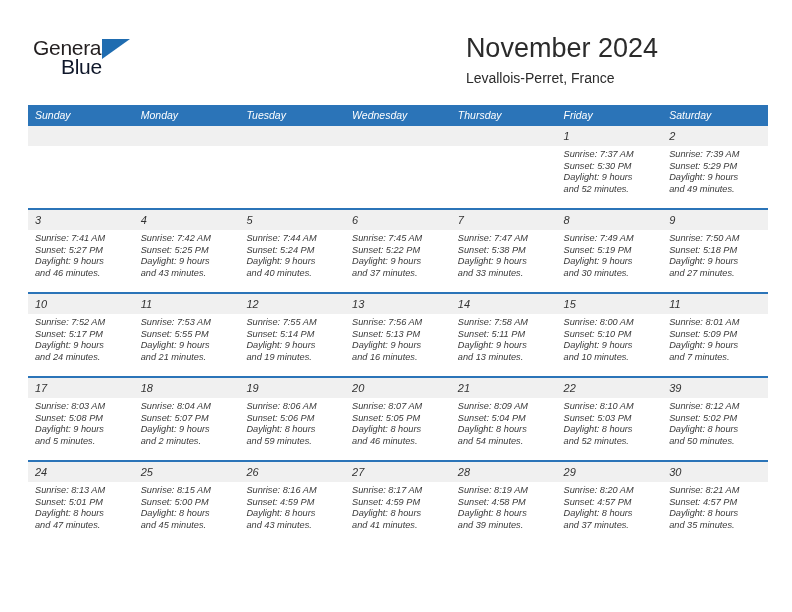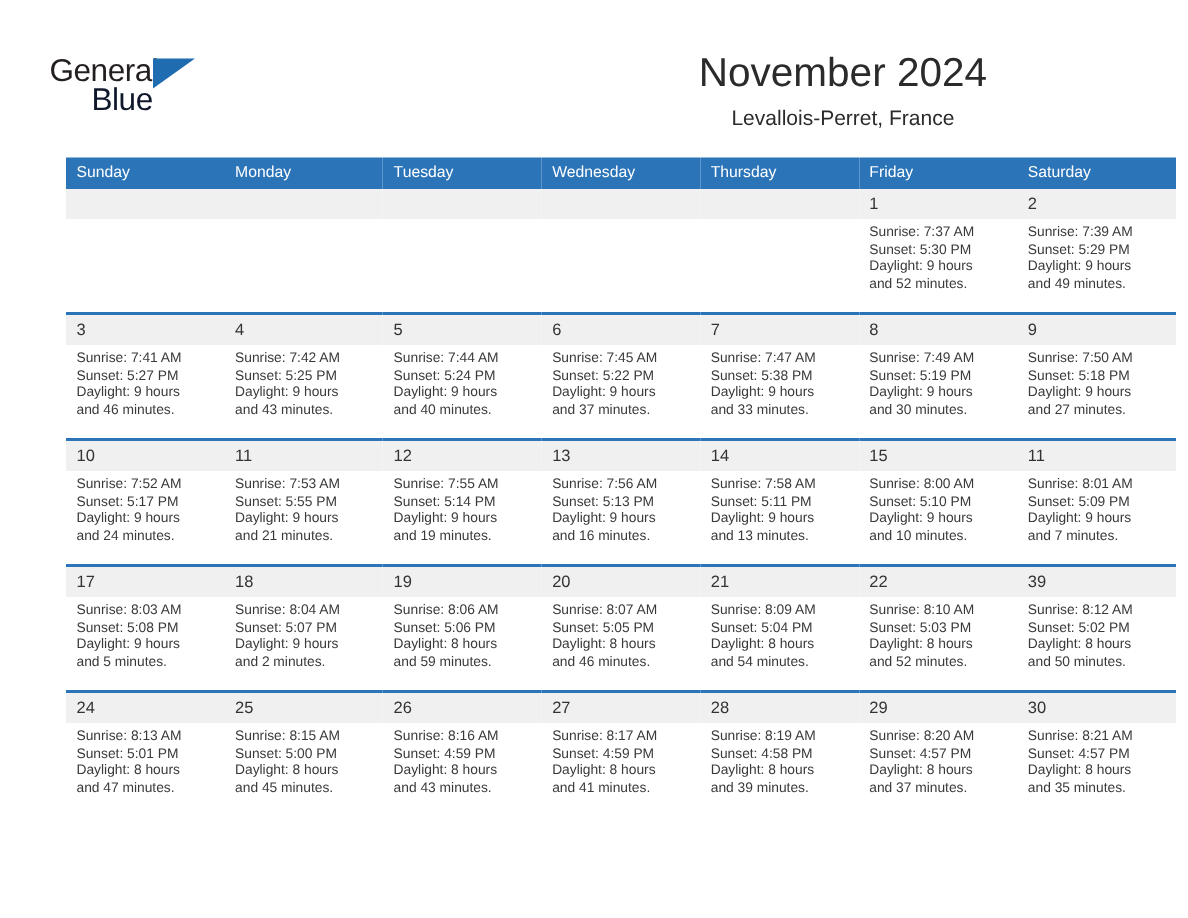--- a/index.html
+++ b/index.html
@@ -63,46 +63,47 @@
     font-size: 21px;
     letter-spacing: -0.3px;
     color: #0f172a;
     font-family: "Liberation Sans", sans-serif;
   }
 
   .title-block {
     position: absolute;
     right: 24px;
     top: 32px;
-    text-align: center;
+    text-align: left;
     margin-left: 48px;
   }
   .cal-title {
     font-size: 27px;
     color: #2b2b2b;
     font-weight: normal;
     line-height: 32px;
     white-space: nowrap;
   }
   .cal-subtitle {
     font-size: 14px;
     color: #2b2b2b;
     line-height: 20px;
     margin-top: 4px;
     white-space: nowrap;
   }
 
   
   .calendar {
     position: absolute;
-    left: 44px;
+    left: 28px;
     top: 105px;
     width: 740px;
     border-collapse: collapse;
     table-layout: fixed;
+    font-style: italic;
   }
 
   .calendar th {
     background: #2b74b8;
     color: #ffffff;
     font-size: 10.5px;
     font-weight: normal;
     text-align: left;
     padding: 5px 0 5px 7px;
     height: 9px;

